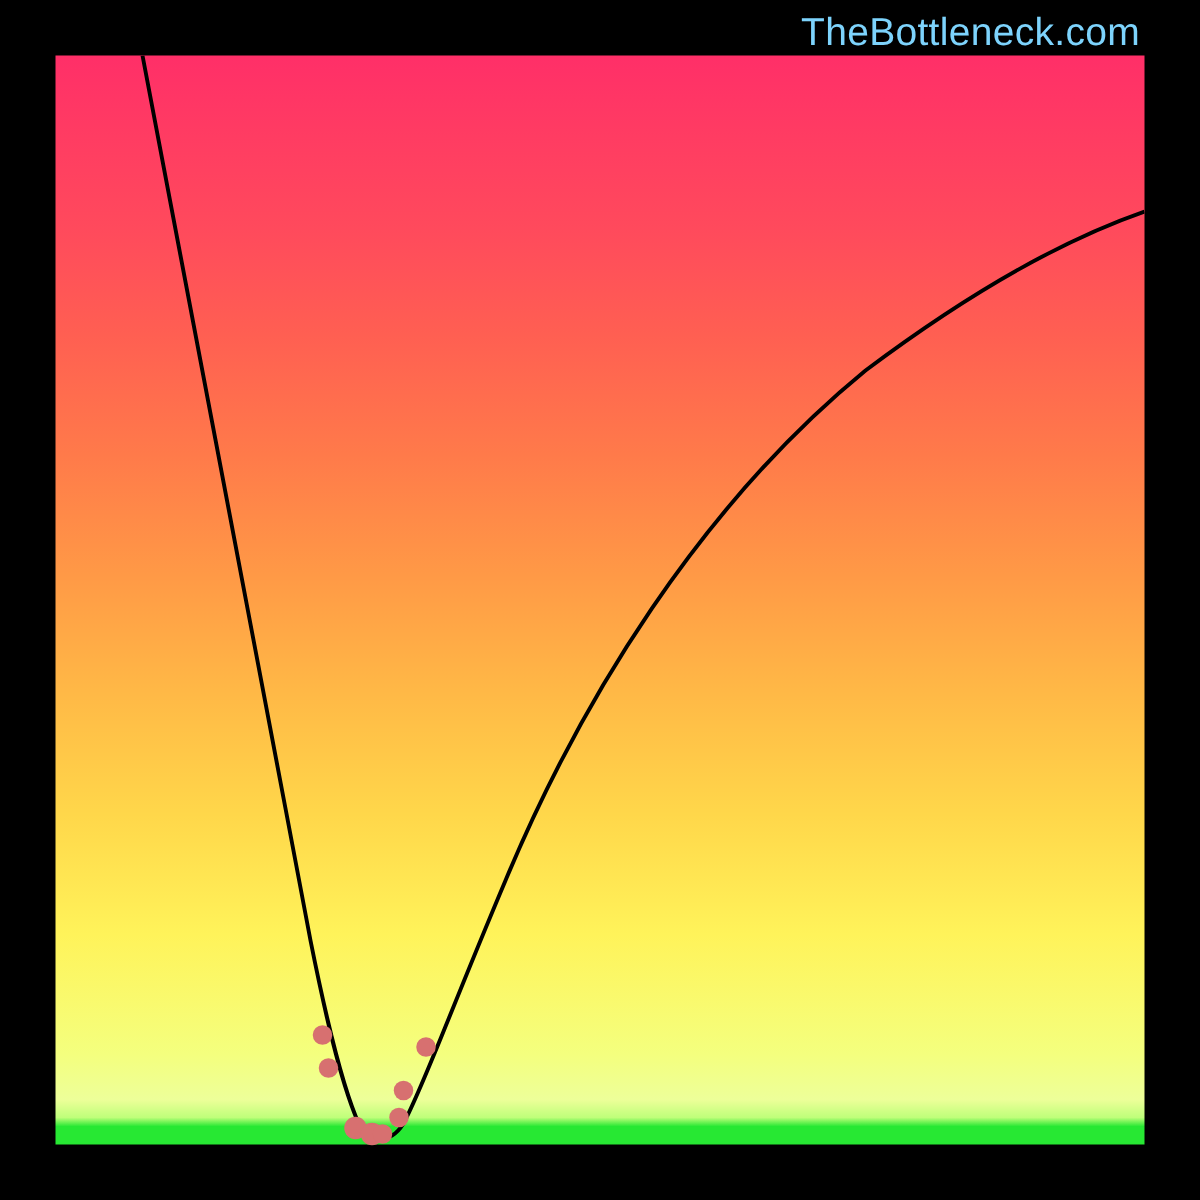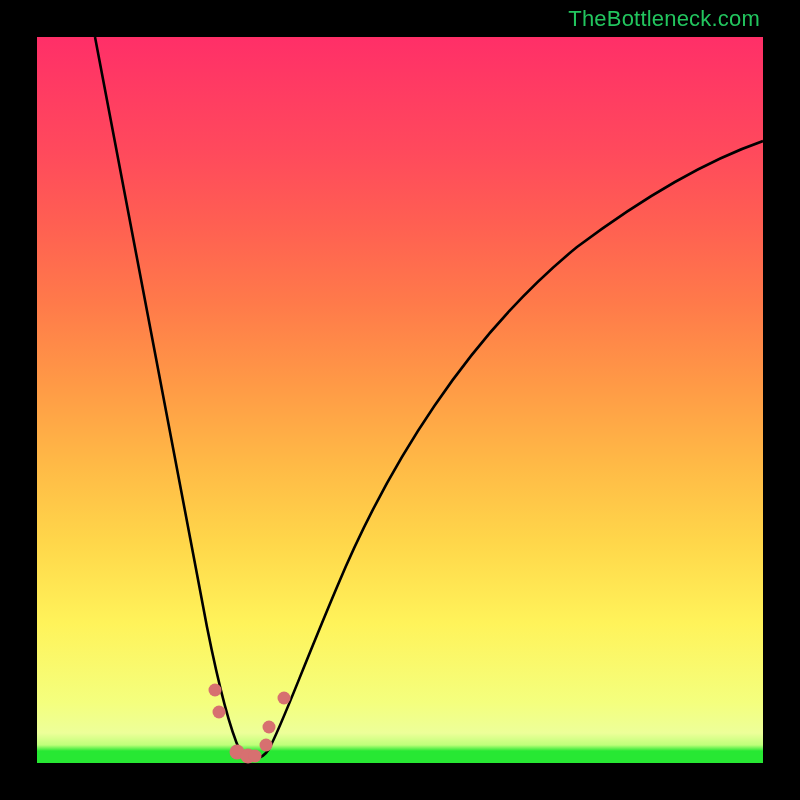--- a/index.html
+++ b/index.html
@@ -45,22 +45,22 @@
   .curve {
     position: absolute;
     left: 0; top: 0;
     width: 726px; height: 726px;
     pointer-events: none;
   }
   .watermark {
     position: absolute;
     top: 6px;
     right: 40px;
-    color: #22c55e;
-    font-size: 22px;
+    color: #7dd3fc;
+    font-size: 26px;
     letter-spacing: 0.2px;
     font-weight: 500;
   }
   .dot {
     position: absolute;
     width: 13px; height: 13px;
     border-radius: 50%;
     background: #d77070;
     transform: translate(-50%, -50%);
     pointer-events: none;

